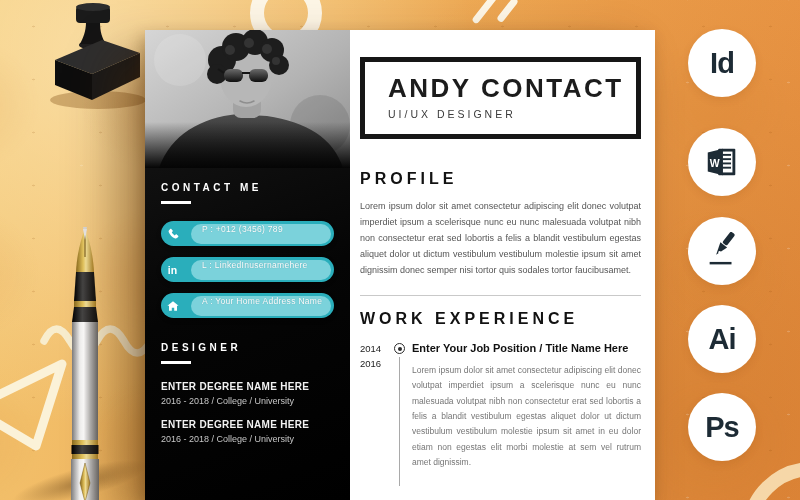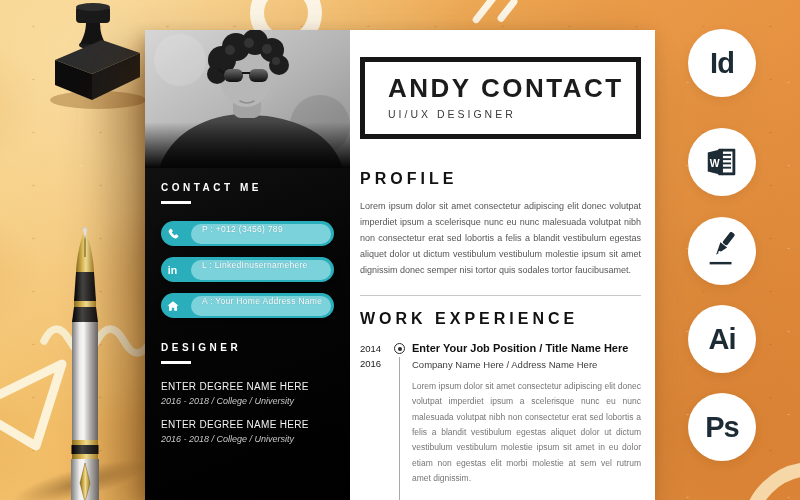--- a/index.html
+++ b/index.html
@@ -47,22 +47,22 @@
   .side-heading{font-size:10px;font-weight:800;letter-spacing:3.5px;color:#fff;}
   .side-underline{width:30px;height:3px;background:#fff;margin:8px 0 17px;}
   .pill{position:relative;height:25px;border-radius:13px;background:#2aaebb;margin-bottom:11px;box-shadow:0 2px 4px rgba(0,0,0,.35);}
   .pill-inner{position:absolute;left:30px;top:2.5px;right:3px;bottom:2.5px;background:#7bd2db;border-radius:11px;display:flex;align-items:flex-start;padding-left:11px;}
   .pill-label{font-size:8.5px;letter-spacing:.3px;color:#fff;white-space:nowrap;text-shadow:0 0 1px rgba(0,60,70,.35);}
   .pill-icon{position:absolute;left:4px;top:50%;transform:translateY(-50%);width:15px;height:15px;display:flex;align-items:center;justify-content:center;color:#fff;}
   .pill-icon svg{display:block;}
   .in-glyph{font-size:10.5px;font-weight:800;color:#fff;line-height:1;}
   .edu-section{margin-top:24px;}
   .edu-entry{margin-bottom:13px;}
-  .edu-degree{font-size:10px;font-weight:400;letter-spacing:.3px;color:#f2f2f2;}
-  .edu-detail{font-size:9px;color:#c7c7c7;margin-top:4px;font-style:italic;}
+  .edu-degree{font-size:10px;font-weight:700;letter-spacing:.3px;color:#f2f2f2;}
+  .edu-detail{font-size:9px;color:#c7c7c7;margin-top:4px;}
   
   .main{flex:1;background:#fff;padding:27px 14px 0 10px;position:relative;}
   .header-box{border:5px solid #161616;padding:13px 10px 14px 23px;}
   .name{font-size:26px;font-weight:800;letter-spacing:2.5px;color:#1c1c1c;line-height:1;}
   .role{font-size:10.5px;letter-spacing:3px;color:#3a3a3a;margin-top:7px;}
   .section-heading{font-size:16px;font-weight:800;letter-spacing:4px;color:#121212;}
   .profile-heading{margin-top:31px;}
   .profile-body{margin:10px 0 0;font-size:9px;line-height:1.78;text-align:justify;color:#555;}
   .divider{border:none;border-top:1px solid #c9c9c9;margin:17px 0 0;}
   .work-heading{margin-top:14px;}
@@ -270,21 +270,20 @@
         <div class="we-years">
           <span>2014</span>
           <span>2016</span>
         </div>
         <div class="we-timeline">
           <span class="we-bullet"></span>
           <span class="we-line"></span>
         </div>
         <div class="we-content">
           <div class="we-title">Enter Your Job Position / Title Name Here</div>
-          <div class="we-company">Company Name Here / Address Name Here</div>
           <p class="we-body">Lorem ipsum dolor sit amet consectetur adipiscing elit donec volutpat imperdiet ipsum a scelerisque nunc eu nunc malesuada volutpat nibh non consectetur erat sed lobortis a felis a blandit vestibulum egestas aliquet dolor ut dictum vestibulum vestibulum molestie ipsum sit amet in eu dolor etiam non egestas elit morbi molestie at sem vel rutrum amet dignissim.</p>
         </div>
       </div>
 
     </div>
   </div>
 
   <div class="badge b1">
     <span class="badge-label">Id</span>
   </div>

